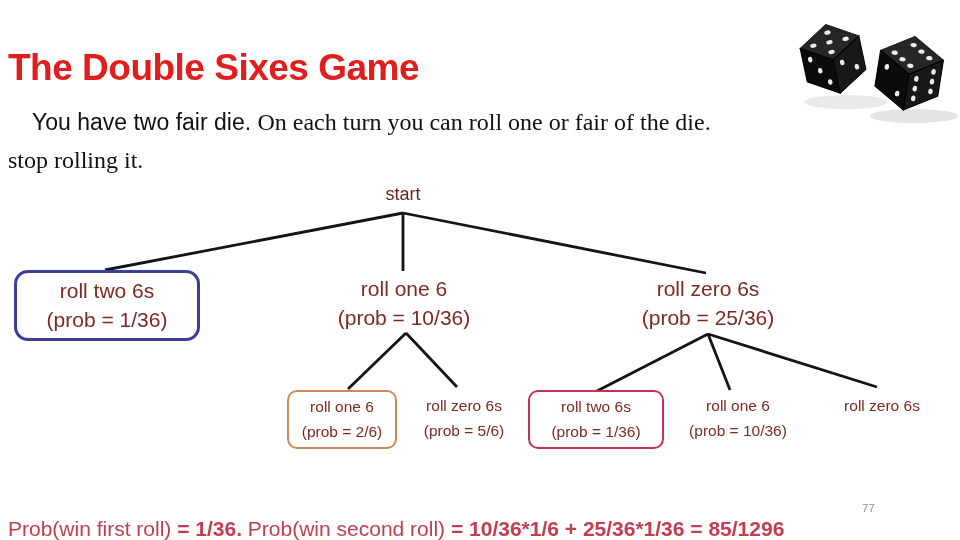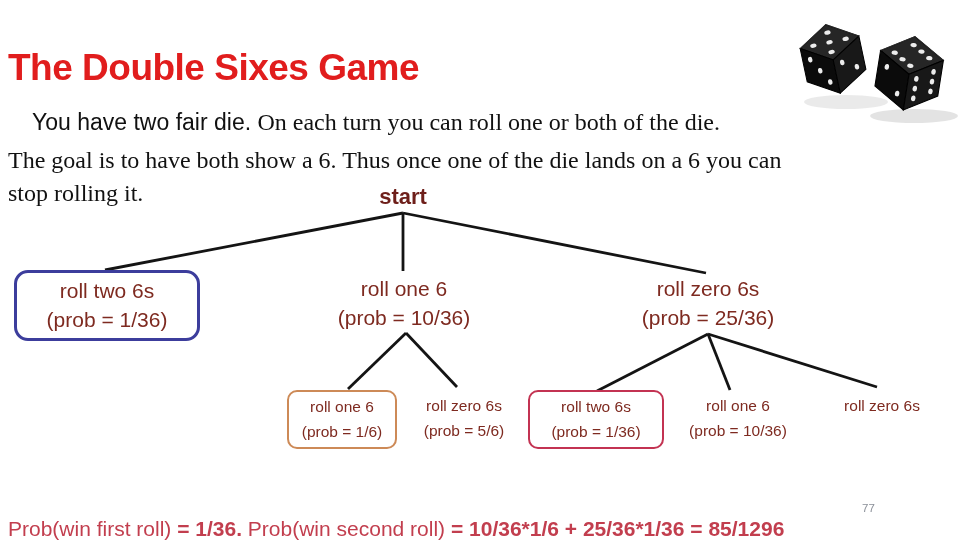--- a/index.html
+++ b/index.html
@@ -58,21 +58,21 @@
     padding: 2px 0 3px 0; background: #ffffff;
   }
   .box-crimson {
     border: 2.5px solid #c33352; border-radius: 10px;
     padding: 2px 0 3px 0; background: #ffffff;
   }
 
   .root-label {
     left: 363px; top: 184px; width: 80px;
     text-align: center;
-    font-size: 22px; font-weight: 700;
+    font-size: 18px; font-weight: 400;
     color: #6e1f1a;
   }
 
   .n1 { left: 14px;  top: 270px; width: 180px; }
   .n2 { left: 315px; top: 274px; width: 178px; }
   .n3 { left: 618px; top: 274px; width: 180px; }
   .n4 { left: 287px; top: 390px; width: 106px; }
   .n5 { left: 407px; top: 393px; width: 114px; }
   .n6 { left: 528px; top: 390px; width: 132px; }
   .n7 { left: 668px; top: 393px; width: 140px; }
@@ -144,25 +144,24 @@
           <ellipse cx="7.5" cy="27.85" rx="2.1" ry="2.7"></ellipse>
           <ellipse cx="-21.75" cy="2.3" rx="2.1" ry="2.7"></ellipse>
           <ellipse cx="-8.25" cy="25.7" rx="2.1" ry="2.7"></ellipse>
         </g>
         <path d="M -30,-12 L 0,-30 L 30,-12" fill="none" stroke="#4a4a4a" stroke-width="0.8" opacity="0.6"></path>
       </g>
     </svg>
   </div>
 
   <p class="abs intro-line">
-    <span class="intro-sans">You have two fair die. </span><span class="intro-serif">On each turn you can roll one or both of the die.</span>
+    <span class="intro-sans">You have two fair die. </span><span class="intro-serif">On each turn you can roll one or fair of the die.</span>
   </p>
 
   <p class="abs goal-text">
-    <span>The goal is to have both show a 6. Thus once one of the die lands on a 6 you can</span>
     <span>stop rolling it.</span>
   </p>
 
   <svg class="abs tree-lines">
     <line x1="403" y1="213" x2="105" y2="270"></line>
     <line x1="403" y1="213" x2="403" y2="271"></line>
     <line x1="403" y1="213" x2="706" y2="273"></line>
     <line x1="406" y1="333" x2="348" y2="389"></line>
     <line x1="406" y1="333" x2="457" y2="387"></line>
     <line x1="708" y1="334" x2="597" y2="391"></line>
@@ -180,21 +179,21 @@
     <span class="nline">roll one 6</span>
     <span class="nline">(prob = 10/36)</span>
   </div>
   <div class="node lvl1 n3">
     <span class="nline">roll zero 6s</span>
     <span class="nline">(prob = 25/36)</span>
   </div>
 
   <div class="node lvl2 n4 box-orange">
     <span class="nline">roll one 6</span>
-    <span class="nline">(prob = 1/6)</span>
+    <span class="nline">(prob = 2/6)</span>
   </div>
   <div class="node lvl2 n5">
     <span class="nline">roll zero 6s</span>
     <span class="nline">(prob = 5/6)</span>
   </div>
   <div class="node lvl2 n6 box-crimson">
     <span class="nline">roll two 6s</span>
     <span class="nline">(prob = 1/36)</span>
   </div>
   <div class="node lvl2 n7">

